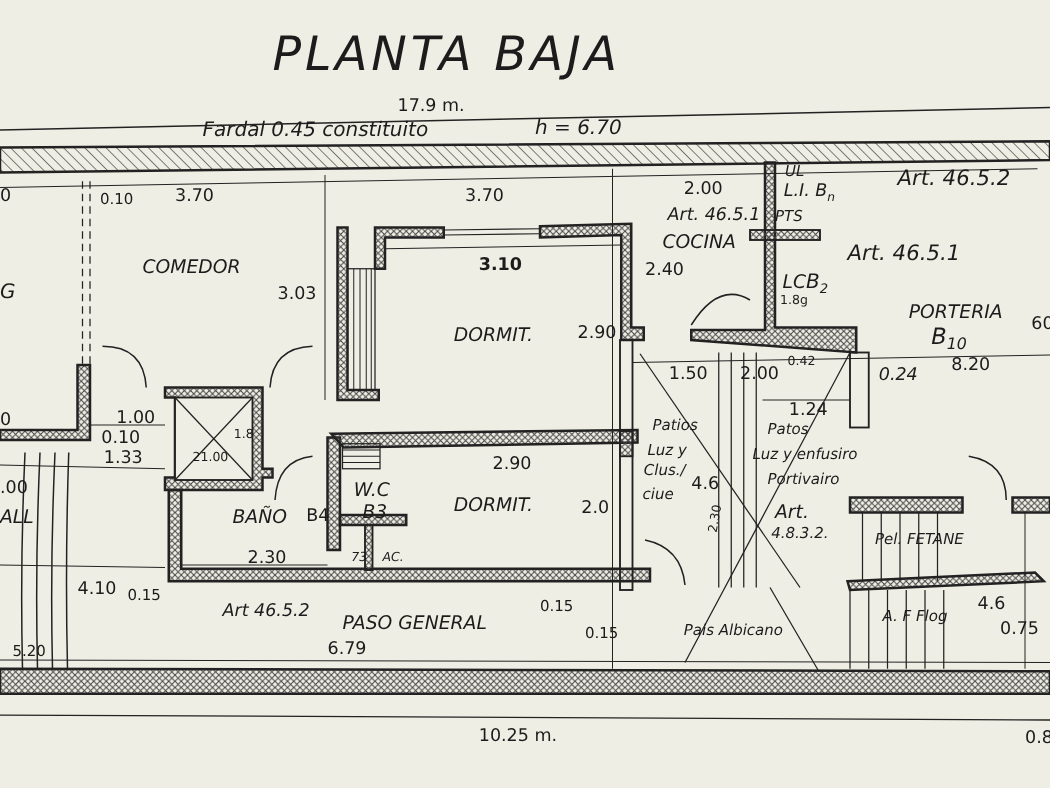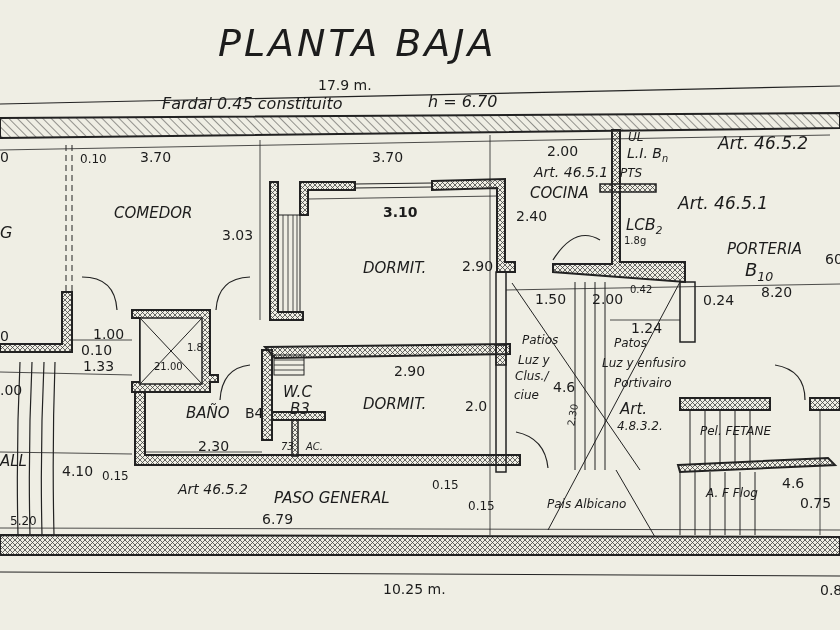--- a/index.html
+++ b/index.html
@@ -151,21 +151,21 @@
 <div class="t lbl" style="left:363px;top:261px;">DORMIT.</div>
 <div class="t lbl" style="left:363px;top:397px;">DORMIT.</div>
 <div class="t lbl" style="left:530px;top:186px;">COCINA</div>
 <div class="t lbl" style="left:727px;top:242px;">PORTERIA</div>
 <div class="t lbl" style="left:745px;top:261px;font-size:18px;"><span>B</span><sub>10</sub></div>
 <div class="t lbl" style="left:186px;top:406px;">BAÑO</div>
 <div class="t d" style="left:245px;top:406px;">B4</div>
 <div class="t lbl" style="left:283px;top:385px;">W.C</div>
 <div class="t lbl" style="left:290px;top:402px;">B3</div>
 <div class="t lbl" style="left:274px;top:491px;">PASO  GENERAL</div>
-<div class="t lbl" style="left:0px;top:454px;">ALL</div>
+<div class="t lbl" style="left:0px;top:406px;">ALL</div>
 <div class="t lbl" style="left:626px;top:217px;"><span>LC</span><span style="font-size:16px;">B</span><sub>2</sub></div>
 <div class="t xs" style="left:624px;top:236px;">1.8g</div>
 
 <div class="t lbl" style="left:687px;top:135px;font-size:17px;margin-left:31px;">Art. 46.5.2</div>
 <div class="t lbl" style="left:534px;top:165px;font-size:14px;">Art. 46.5.1</div>
 <div class="t lbl" style="left:678px;top:195px;font-size:17px;">Art. 46.5.1</div>
 <div class="t lbl" style="left:178px;top:482px;font-size:14px;">Art 46.5.2</div>
 <div class="t lbl sm" style="left:628px;top:131px;">UL</div>
 <div class="t lbl" style="left:627px;top:146px;font-size:14px;"><span>L.I. B</span><sub>n</sub></div>
 <div class="t lbl sm" style="left:620px;top:167px;">PTS</div>
@@ -195,21 +195,21 @@
 <div class="t d" style="left:372px;top:150px;">3.70</div>
 <div class="t d" style="left:383px;top:205px;font-weight:bold;">3.10</div>
 <div class="t d" style="left:222px;top:228px;">3.03</div>
 <div class="t d" style="left:462px;top:259px;">2.90</div>
 <div class="t d" style="left:394px;top:364px;">2.90</div>
 <div class="t d" style="left:547px;top:144px;">2.00</div>
 <div class="t d" style="left:516px;top:209px;">2.40</div>
 <div class="t d" style="left:535px;top:292px;">1.50</div>
 <div class="t d" style="left:592px;top:292px;">2.00</div>
 <div class="t xs" style="left:630px;top:285px;">0.42</div>
-<div class="t d" style="left:703px;top:293px;">0.24</div>
+<div class="t d" style="left:703px;top:293px;font-style:italic;">0.24</div>
 <div class="t d" style="left:761px;top:285px;">8.20</div>
 <div class="t d" style="left:631px;top:321px;">1.24</div>
 <div class="t d" style="left:553px;top:380px;">4.6</div>
 <div class="t d" style="left:93px;top:327px;">1.00</div>
 <div class="t d" style="left:81px;top:343px;">0.10</div>
 <div class="t d" style="left:83px;top:359px;">1.33</div>
 <div class="t d" style="left:0px;top:383px;">.00</div>
 <div class="t d" style="left:0px;top:329px;">0</div>
 <div class="t d" style="left:0px;top:150px;">0</div>
 <div class="t d" style="left:62px;top:432px;margin-top:32px;">4.10</div>

